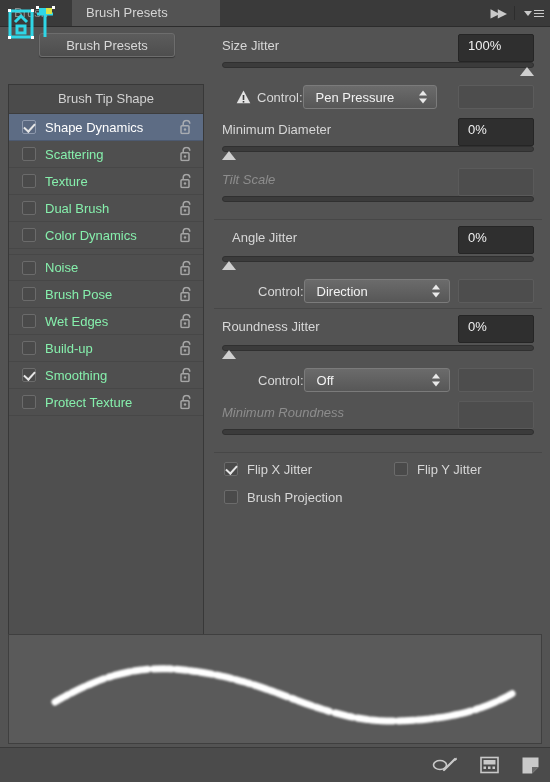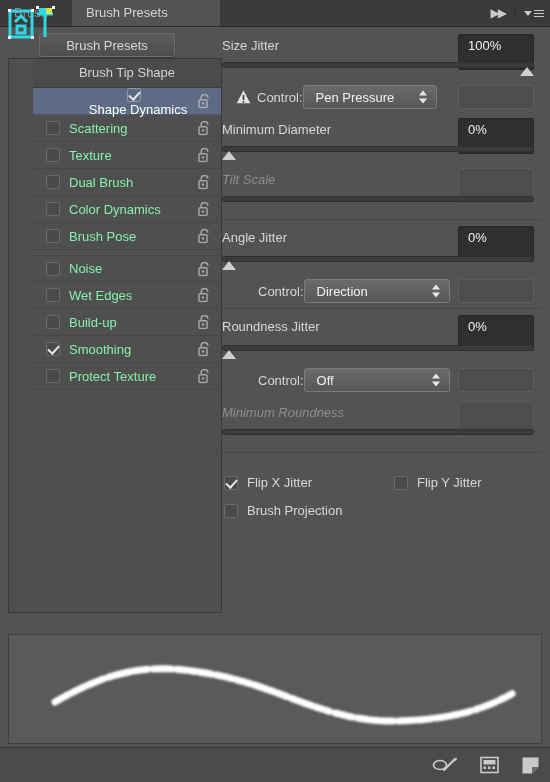--- a/index.html
+++ b/index.html
@@ -32,45 +32,45 @@
   .watermark{position:absolute;left:6px;top:2px;width:52px;height:40px;z-index:20;pointer-events:none;}
 
   
   .bp-btn{position:absolute;left:39px;top:33px;width:136px;height:24px;
           background:linear-gradient(#5c5c5c,#4e4e4e);
           border:1px solid #6d6d6d;border-radius:3px;
           text-align:center;line-height:24px;font-size:13px;color:#d8d8d8;
           box-shadow:0 1px 1px rgba(0,0,0,.35);box-sizing:border-box;}
 
   
-  .list{position:absolute;left:8px;top:58px;width:214px;height:555px;
-        background:#4f4f4f;border:1px solid #383838;box-sizing:border-box;padding-left:24px;}
+  .list{position:absolute;left:8px;top:84px;width:196px;height:555px;
+        background:#4f4f4f;border:1px solid #383838;box-sizing:border-box;}
   .list-head{height:28px;line-height:28px;text-align:center;font-size:13px;color:#d2d2d2;
              background:#4b4b4b;border-bottom:1px solid #3d3d3d;}
   .row{position:relative;height:27px;display:flex;align-items:center;
        border-bottom:1px solid #474747;box-sizing:border-box;padding-left:13px;}
-  .row.sel{background:#5d6c84;border-bottom:1px solid #4d5a70;flex-direction:column;}
+  .row.sel{background:#5d6c84;border-bottom:1px solid #4d5a70;}
   .row.gap{margin-top:5px;border-top:1px solid #474747;}
   .cb{width:14px;height:14px;border:1px solid #6b6b6b;background:#4a4a4a;border-radius:2px;
       flex:0 0 auto;position:relative;box-sizing:border-box;}
   .row.sel .cb{border-color:#8e99ad;background:#5a6880;}
   .cb.on:after{content:"";position:absolute;left:3px;top:0px;width:5px;height:9px;
       border:solid #e6e6e6;border-width:0 2px 2px 0;transform:rotate(42deg);}
   .rlabel{margin-left:9px;font-size:13px;color:#86efac;white-space:nowrap;}
   .row.sel .rlabel{color:#ffffff;}
   .lock{position:absolute;right:10px;top:50%;transform:translateY(-50%);opacity:.75;}
 
   
   .pane{position:absolute;left:214px;top:30px;width:328px;height:595px;overflow:hidden;}
   .sect{border-bottom:1px solid #474747;padding:0;}
   .sect.nb{border-bottom:none;}
   .lrow{position:relative;height:30px;display:flex;align-items:center;}
   .lbl{font-size:13px;color:#d7d7d7;}
   .lbl.dim{color:#8d8d8d;font-style:italic;}
-  .num{position:absolute;right:8px;top:4px;width:76px;height:36px;
+  .num{position:absolute;right:8px;top:4px;width:76px;height:28px;
        background:#2f2f2f;border:1px solid #252525;border-radius:2px;
        line-height:22px;padding-left:9px;font-size:13px;color:#f0f0f0;box-sizing:border-box;}
   .num.blank{background:#4d4d4d;border:1px solid #5a5a5a;}
   .slider{position:relative;height:16px;margin:0 8px 4px 8px;}
   .track{position:absolute;left:0;right:0;top:2px;height:6px;background:#3b3b3b;
          border:1px solid #303030;border-radius:4px;box-sizing:border-box;}
   .thumb{position:absolute;top:7px;width:0;height:0;border-left:7px solid transparent;
          border-right:7px solid transparent;border-bottom:9px solid #cfcfcf;}
   .ctlrow{position:relative;height:34px;display:flex;align-items:center;}
   .warn{margin-right:6px;display:block;}
@@ -79,21 +79,21 @@
           border:1px solid #7b7b7b;border-radius:3px;box-sizing:border-box;
           line-height:24px;padding-left:12px;font-size:13px;color:#f2f2f2;}
   .select .arrows{position:absolute;right:9px;top:50%;transform:translateY(-50%);
           display:flex;flex-direction:column;gap:3px;}
   .select .arrows i{display:block;width:0;height:0;border-left:4px solid transparent;
           border-right:4px solid transparent;}
   .select .arrows i.up{border-bottom:5px solid #e9e9e9;}
   .select .arrows i.dn{border-top:5px solid #e9e9e9;}
   .sidebox{position:absolute;right:8px;top:5px;width:76px;height:24px;
            background:#4d4d4d;border:1px solid #5c5c5c;border-radius:2px;box-sizing:border-box;}
-  .chkrow{display:flex;align-items:flex-end;height:28px;}
+  .chkrow{display:flex;align-items:flex-start;height:28px;}
   .chk{width:14px;height:14px;border:1px solid #6b6b6b;background:#4a4a4a;border-radius:2px;
        position:relative;flex:0 0 auto;box-sizing:border-box;}
   .chk.on:after{content:"";position:absolute;left:3px;top:0px;width:5px;height:9px;
        border:solid #e6e6e6;border-width:0 2px 2px 0;transform:rotate(42deg);}
   .chklbl{margin-left:9px;font-size:13px;color:#d7d7d7;white-space:nowrap;}
 
   
   .preview{position:absolute;left:8px;top:634px;width:534px;height:110px;
            background:#5a5a5a;border:1px solid #3f3f3f;box-sizing:border-box;}
   .botbar{position:absolute;left:0;bottom:0;width:550px;height:34px;background:#4b4b4b;
@@ -186,32 +186,32 @@
         </div>
         <div class="row">
           <span class="cb"></span>
           <span class="rlabel">Color Dynamics</span>
           <svg class="lock" width="13" height="15" viewBox="0 0 13 15">
             <path d="M3.2 6.5 V4.2 A3.3 3.3 0 0 1 9.8 4.2" fill="none" stroke="#c2c2c2" stroke-width="1.5"></path>
             <rect x="1" y="6.3" width="8" height="7.6" rx="1" fill="none" stroke="#c2c2c2" stroke-width="1.5"></rect>
             <circle cx="5" cy="10" r="1.2" fill="#c2c2c2"></circle>
           </svg>
         </div>
+        <div class="row gap">
+          <span class="cb"></span>
+          <span class="rlabel">Noise</span>
+          <svg class="lock" width="13" height="15" viewBox="0 0 13 15">
+            <path d="M3.2 6.5 V4.2 A3.3 3.3 0 0 1 9.8 4.2" fill="none" stroke="#c2c2c2" stroke-width="1.5"></path>
+            <rect x="1" y="6.3" width="8" height="7.6" rx="1" fill="none" stroke="#c2c2c2" stroke-width="1.5"></rect>
+            <circle cx="5" cy="10" r="1.2" fill="#c2c2c2"></circle>
+          </svg>
+        </div>
         <div class="row">
           <span class="cb"></span>
           <span class="rlabel">Brush Pose</span>
-          <svg class="lock" width="13" height="15" viewBox="0 0 13 15">
-            <path d="M3.2 6.5 V4.2 A3.3 3.3 0 0 1 9.8 4.2" fill="none" stroke="#c2c2c2" stroke-width="1.5"></path>
-            <rect x="1" y="6.3" width="8" height="7.6" rx="1" fill="none" stroke="#c2c2c2" stroke-width="1.5"></rect>
-            <circle cx="5" cy="10" r="1.2" fill="#c2c2c2"></circle>
-          </svg>
-        </div>
-        <div class="row gap">
-          <span class="cb"></span>
-          <span class="rlabel">Noise</span>
           <svg class="lock" width="13" height="15" viewBox="0 0 13 15">
             <path d="M3.2 6.5 V4.2 A3.3 3.3 0 0 1 9.8 4.2" fill="none" stroke="#c2c2c2" stroke-width="1.5"></path>
             <rect x="1" y="6.3" width="8" height="7.6" rx="1" fill="none" stroke="#c2c2c2" stroke-width="1.5"></rect>
             <circle cx="5" cy="10" r="1.2" fill="#c2c2c2"></circle>
           </svg>
         </div>
         <div class="row">
           <span class="cb"></span>
           <span class="rlabel">Wet Edges</span>
           <svg class="lock" width="13" height="15" viewBox="0 0 13 15">
@@ -289,21 +289,21 @@
         <span class="lbl dim" style="margin-left:8px">Tilt Scale</span>
         <span class="num blank"></span>
       </div>
       <div class="slider" style="margin-bottom:9px">
         <span class="track"></span>
       </div>
     </div>
 
     <div class="sect">
       <div class="lrow" style="height:34px">
-        <span class="lbl" style="margin-left:8px">Angle Jitter</span>
+        <span class="lbl" style="margin-left:18px">Angle Jitter</span>
         <span class="num" style="top:6px">0%</span>
       </div>
       <div class="slider">
         <span class="track"></span>
         <span class="thumb" style="left: 0px;"></span>
       </div>
       <div class="ctlrow" style="padding-left:44px">
         <span class="ctl-label">Control:</span>
         <span class="select" style="width:146px">
           <span>Direction</span>

